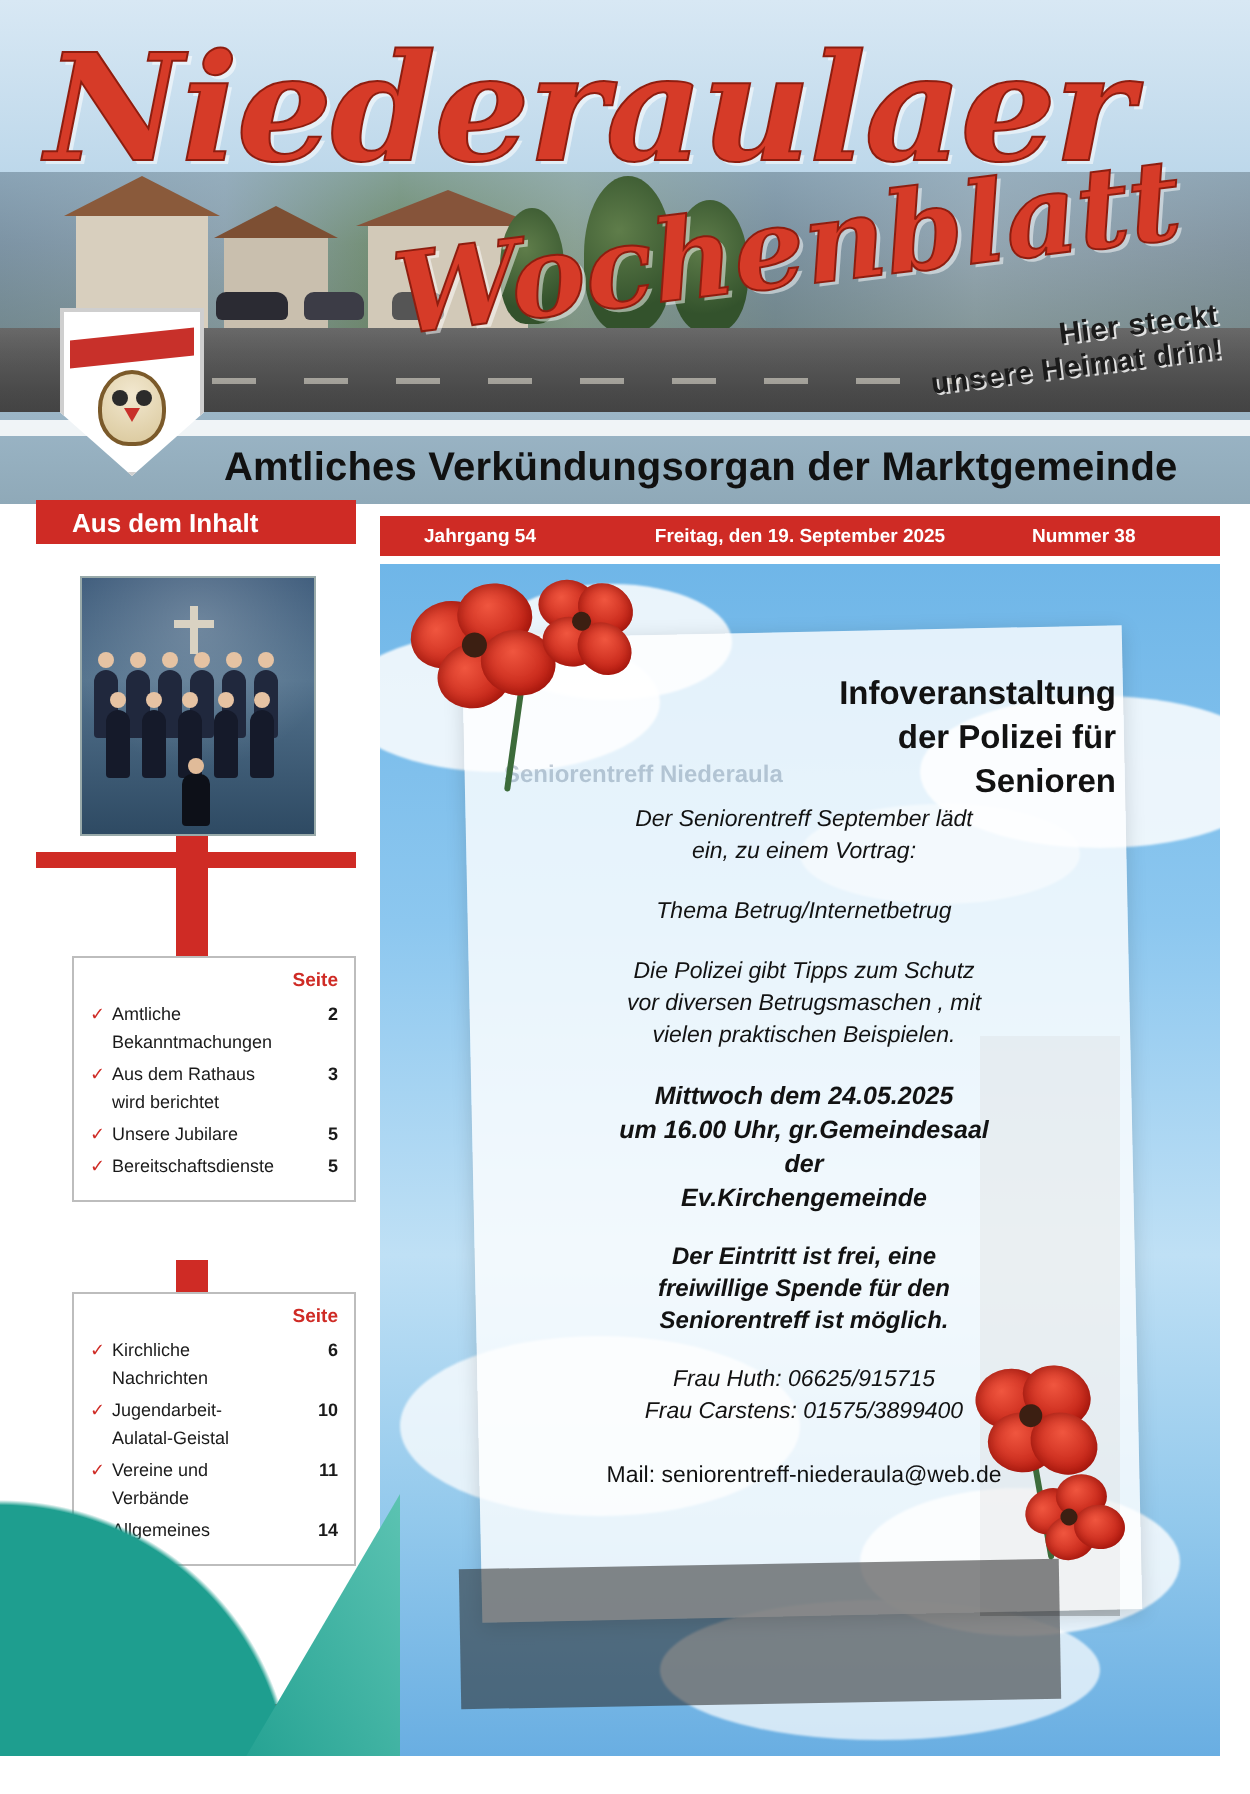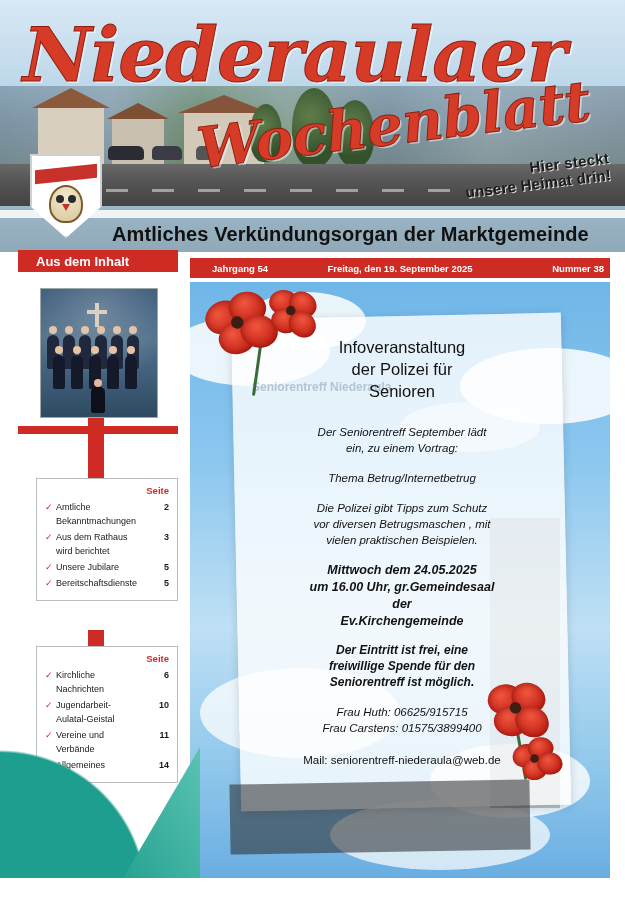--- a/index.html
+++ b/index.html
@@ -128,21 +128,21 @@
   
   .infobar {
     position:absolute; left:190px; top:258px; width:420px; height:20px;
     background:#cf2b25; color:#fff;
     display:flex; align-items:center;
     font-size:9.5px; font-weight:bold;
   }
   .infobar .ib { padding:0 6px; }
   .ib-jahr { width:100px; text-align:center; }
   .ib-date { flex:1; text-align:center; }
-  .ib-num { width:100px; text-align:right; padding-right:10px; }
+  .ib-num { width:100px; padding-right:10px; }
 
   
   .sidebar {
     position:absolute; left:18px; top:250px; width:160px; height:620px;
   }
   .inhalt-title {
     width:160px; height:22px; background:#cf2b25; color:#fff;
     font-weight:bold; font-size:13px;
     display:flex; align-items:center; padding-left:18px;
   }
@@ -245,22 +245,22 @@
   .paper-shadow2{
     position:absolute; left:300px; top:236px; width:70px; height:290px;
     background: rgba(30,30,30,.25);
   }
 
   .ad-text {
     position:absolute; left:56px; top:54px; width:312px;
     text-align:center; color:#121212;
   }
   .ad-head {
-    font-size:16.5px; line-height:22px; font-weight:normal;
-    margin-bottom:22px;
+    font-size:16.5px; line-height:22px; font-weight:bold;
+    text-align:right;
   }
   .ad-p {
     font-style:italic; font-size:11.5px; line-height:16px; margin-bottom:14px;
   }
   .ad-bold {
     font-weight:bold; font-style:italic; font-size:12px; line-height:16px; margin-bottom:14px;
   }
   .ad-bold2 {
     font-weight:bold; font-style:italic; font-size:12.5px; line-height:17px; margin-bottom:12px;
   }

